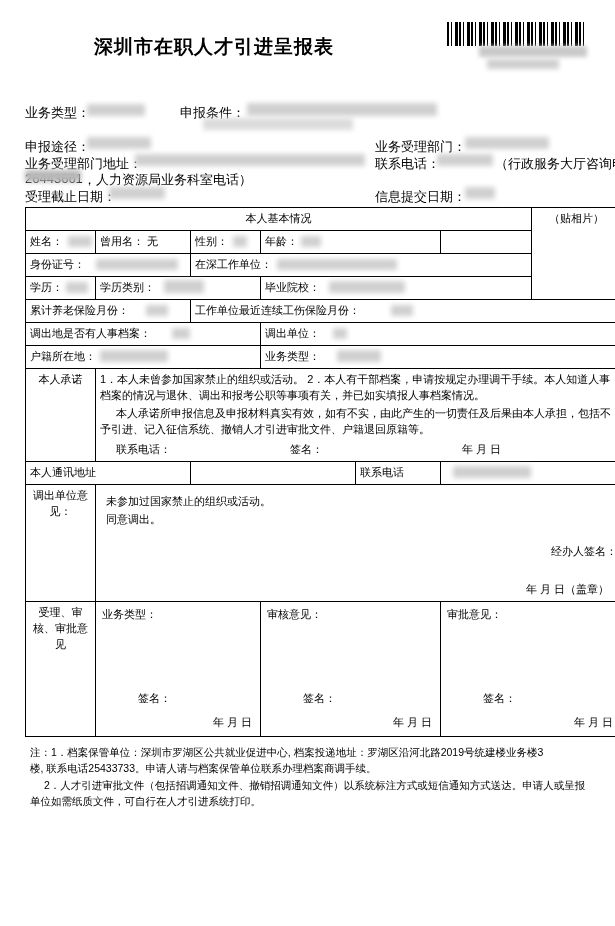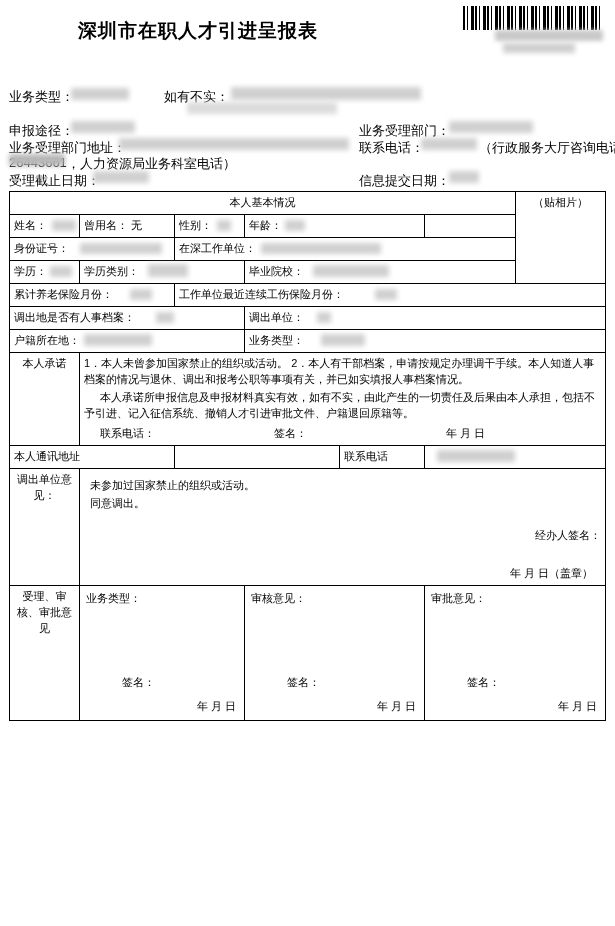--- a/index.html
+++ b/index.html
@@ -13,21 +13,21 @@
     font-family: "Liberation Sans", sans-serif;
     font-size: 11px;
     color: #000;
     position: relative;
     overflow: hidden;
   }
   .page {
     width: 615px;
     height: 926px;
     position: relative;
-    padding: 0;
+    padding: 16px;
     box-sizing: border-box;
   }
   
   .header {
     position: relative;
     height: 62px;
   }
   .title {
     position: absolute;
     left: 78px;
@@ -151,21 +151,21 @@
     <div class="title">深圳市在职人才引进呈报表</div>
     <div class="barcode"></div>
     <div class="barcode-blur"></div>
     <div class="barcode-blur2"></div>
   </div>
 
   <div class="info">
     <div class="lbl" style="left:0px; top:26px;">业务类型：</div>
     <div class="blur" style="left:62px; top:26px; width:58px; height:12px;"></div>
 
-    <div class="lbl" style="left:155px; top:26px;">如有不实：</div>
+    <div class="lbl" style="left:155px; top:26px;">申报条件：</div>
     <div class="blur" style="left:222px; top:25px; width:190px; height:13px;"></div>
     <div class="blur light" style="left:178px; top:40px; width:150px; height:12px;"></div>
 
     <div class="lbl" style="left:0px; top:60px;">申报途径：</div>
     <div class="blur" style="left:62px; top:59px; width:64px; height:12px;"></div>
 
     <div class="lbl" style="left:350px; top:60px;">业务受理部门：</div>
     <div class="blur" style="left:440px; top:59px; width:84px; height:12px;"></div>
 
     <div class="lbl" style="left:0px; top:77px;text-align:right;">业务受理部门地址：</div>
@@ -334,14 +334,19 @@
       </td>
       <td colspan="2">
         <p style="margin:2px 0 0 2px;">审批意见：</p>
         <p style="margin:68px 0 0 38px;">签名：</p>
         <p class="ymd" style="margin:8px 0 0 0; text-align:right; padding-right:4px;">年      月      日</p>
       </td>
     </tr>
   </tbody>
     </table>
 
+  <div class="notes">
+    <p>注：1．档案保管单位：深圳市罗湖区公共就业促进中心, 档案投递地址：罗湖区沿河北路2019号统建楼业务楼3</p>
+    <p>楼, 联系电话25433733。申请人请与档案保管单位联系办理档案商调手续。</p>
+    <p class="i1">2．人才引进审批文件（包括招调通知文件、撤销招调通知文件）以系统标注方式或短信通知方式送达。申请人或呈报单位如需纸质文件，可自行在人才引进系统打印。</p>
+  </div>
 
 </div>
 
 </body></html>

